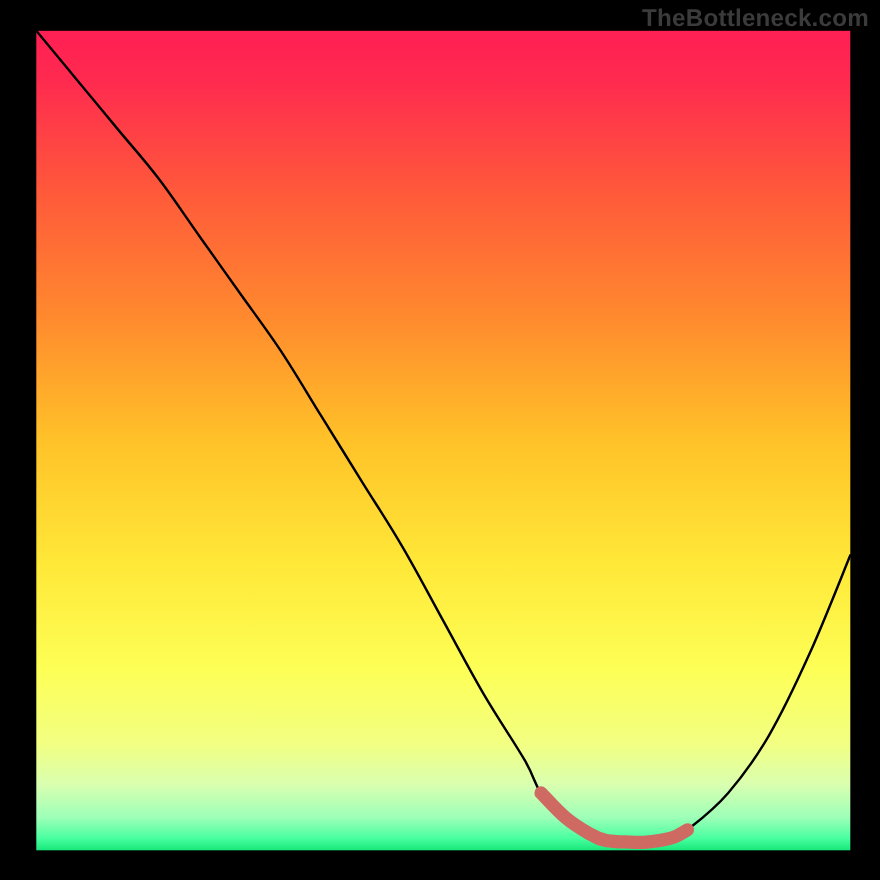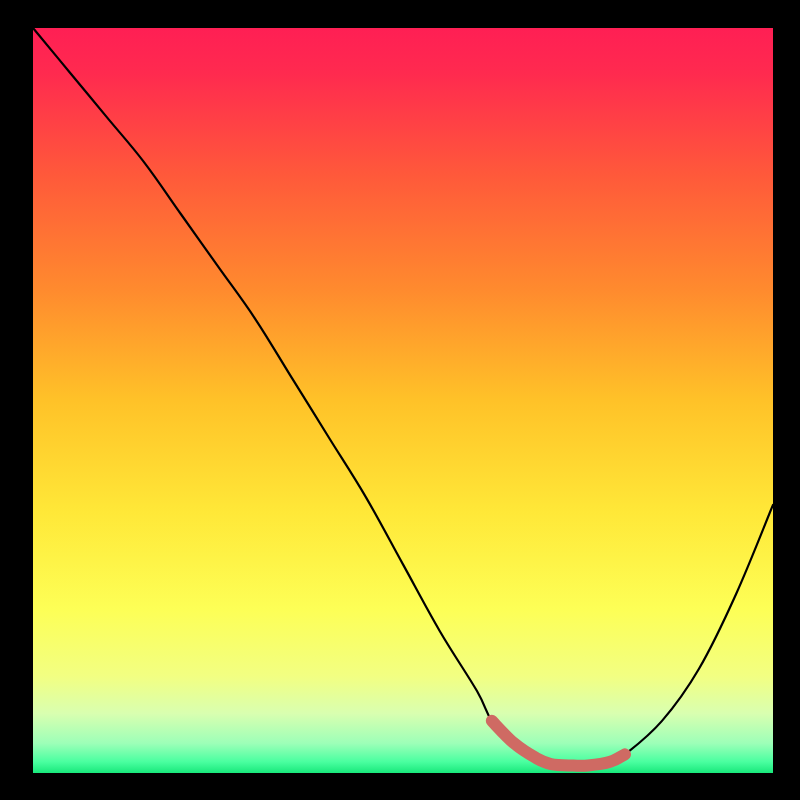--- a/index.html
+++ b/index.html
@@ -33,20 +33,21 @@
     left: 0;
     top: 0;
     width: 800px;
     height: 800px;
   }
 </style>
 </head>
 <body>
 
 <div class="stage">
+  <div class="watermark">TheBottleneck.com</div>
   <svg class="plot" viewBox="0 0 800 800">
     <defs>
       <linearGradient id="bg-grad" x1="0" y1="0" x2="0" y2="1">
           <stop offset="0%" stop-color="#ff1f54"></stop>
           <stop offset="6%" stop-color="#ff2a4f"></stop>
           <stop offset="20%" stop-color="#ff5a3a"></stop>
           <stop offset="35%" stop-color="#ff8a2e"></stop>
           <stop offset="50%" stop-color="#ffc228"></stop>
           <stop offset="65%" stop-color="#ffe838"></stop>
           <stop offset="78%" stop-color="#fdff56"></stop>

